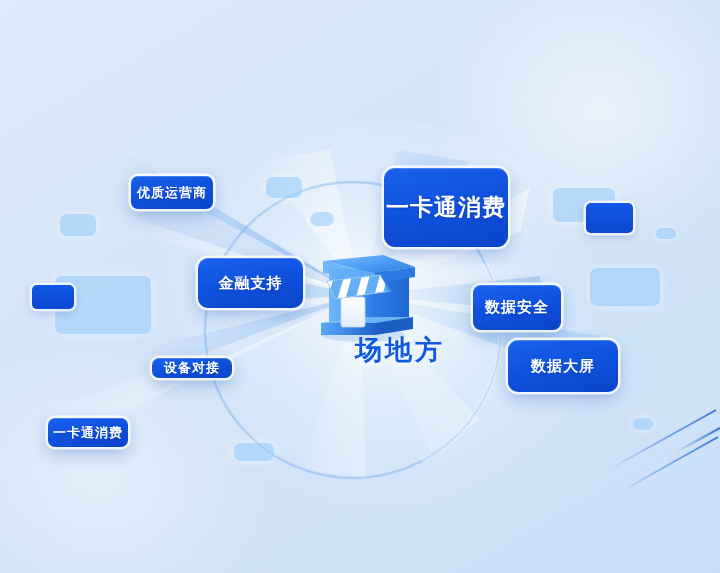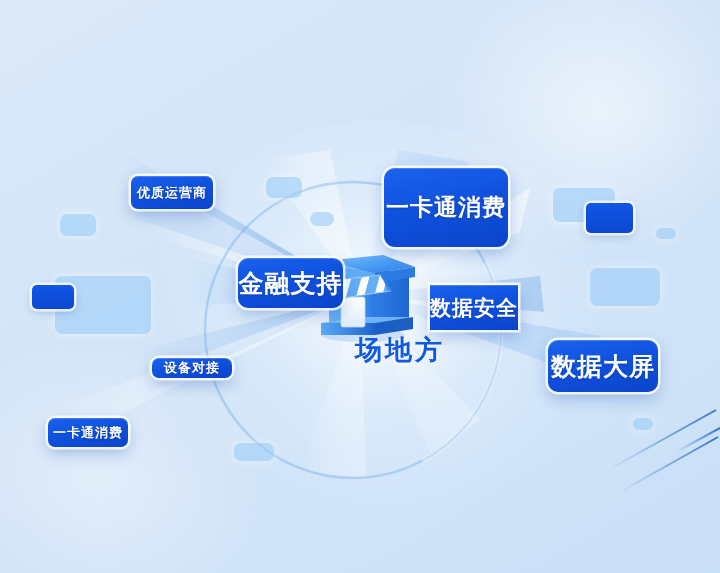--- a/index.html
+++ b/index.html
@@ -82,22 +82,22 @@
     white-space: nowrap;
     background: linear-gradient(168deg, #1a62ef 0%, #0f51dd 48%, #0b44ca 100%);
     box-shadow:
       0 0 0 2.5px rgba(255,255,255,0.82),
       0 6px 16px rgba(16,66,170,0.30),
       inset 0 1px 0 rgba(255,255,255,0.22);
     text-shadow: 0 1px 2px rgba(8,40,110,0.35);
     cursor: default;
   }
   .card-sm { font-size: 13px; border-radius: 7px; }
-  .card-md { font-size: 21px; border-radius: 0; }
-  .card-lg { font-size: 25px; border-radius: 10px; margin-left: 40px; }
+  .card-md { font-size: 15px; border-radius: 8px; margin-left: 43px; }
+  .card-lg { font-size: 15px; border-radius: 10px; }
   .card-xl { font-size: 23px; border-radius: 11px; }
 
   
   #store-wrap {
     position: absolute;
     left: 305px; top: 243px;
     width: 120px; height: 100px;
   }
   #center-title {
     position: absolute;

